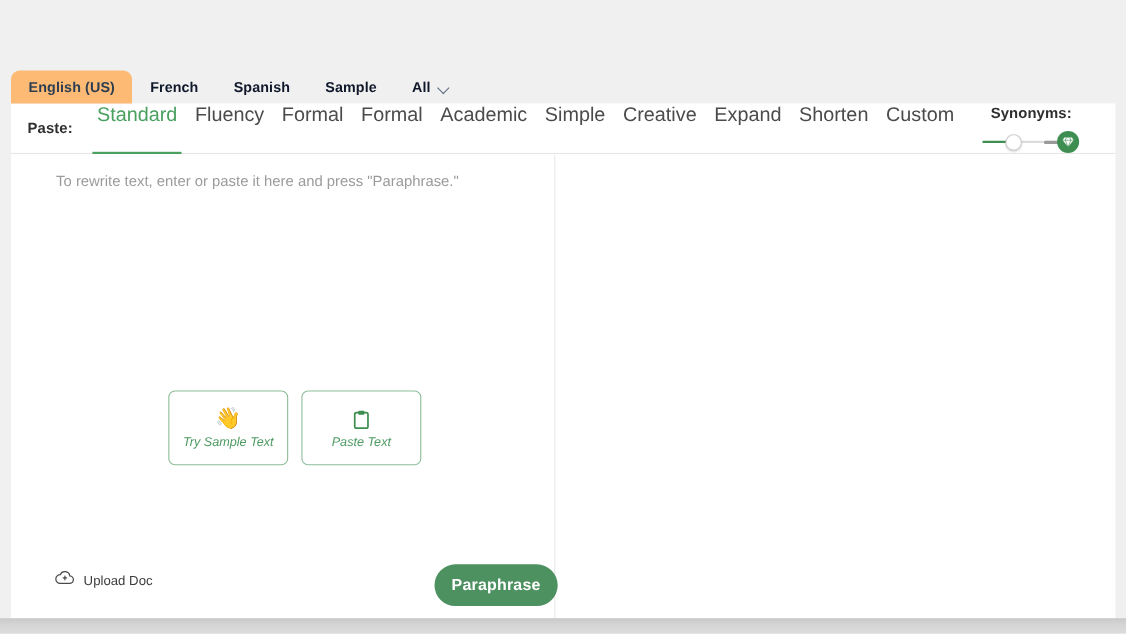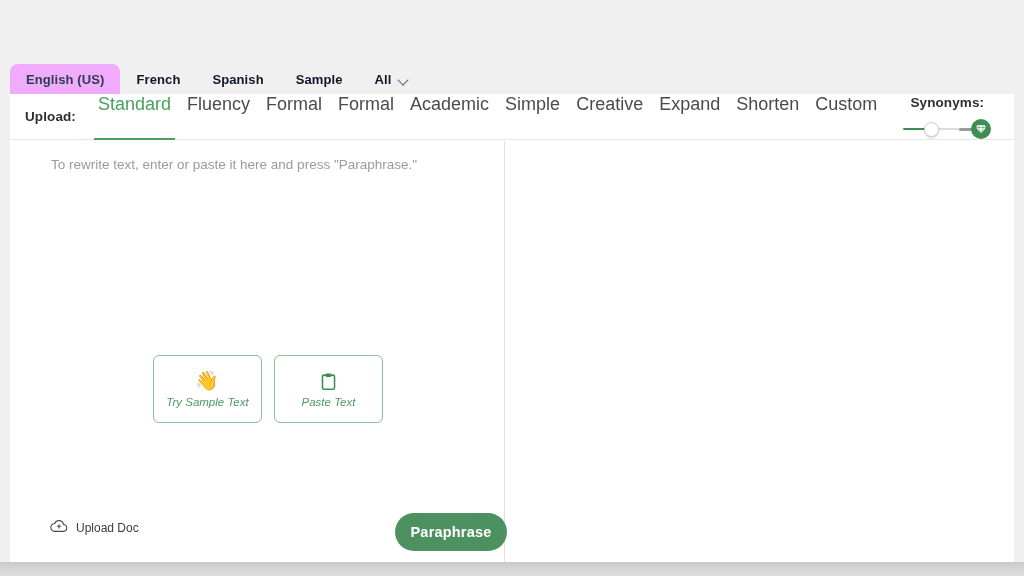--- a/index.html
+++ b/index.html
@@ -34,21 +34,21 @@
     font-size: 13px;
     color: #0f172a;
     background: transparent;
     border-radius: 8px 8px 0 0;
     cursor: pointer;
     white-space: nowrap;
     letter-spacing: .1px;
     font-weight: bold;
   }
   .lang-tab.active {
-    background: #f0abfc;
+    background: #fdba74;
     color: #2c3e50;
     font-weight: bold;
   }
   .lang-tab.with-caret {
     gap: 7px;
     padding-right: 14px;
   }
   .caret-ico {
     display: inline-block;
     width: 11px;
@@ -335,21 +335,21 @@
   </div>
   <div class="lang-tab with-caret">
     <span>All</span>
     <span class="caret-ico"></span>
   </div>
 </div>
 
 <div id="app-card">
 
   <div id="modes-bar">
-    <div id="modes-label">Upload:</div>
+    <div id="modes-label">Paste:</div>
 
     <div id="modes-list">
       <div class="mode-item active">
         <span>Standard</span>
       </div>
       <div class="mode-item">
         <span>Fluency</span>
       </div>
       <div class="mode-item">
         <span>Formal</span>

